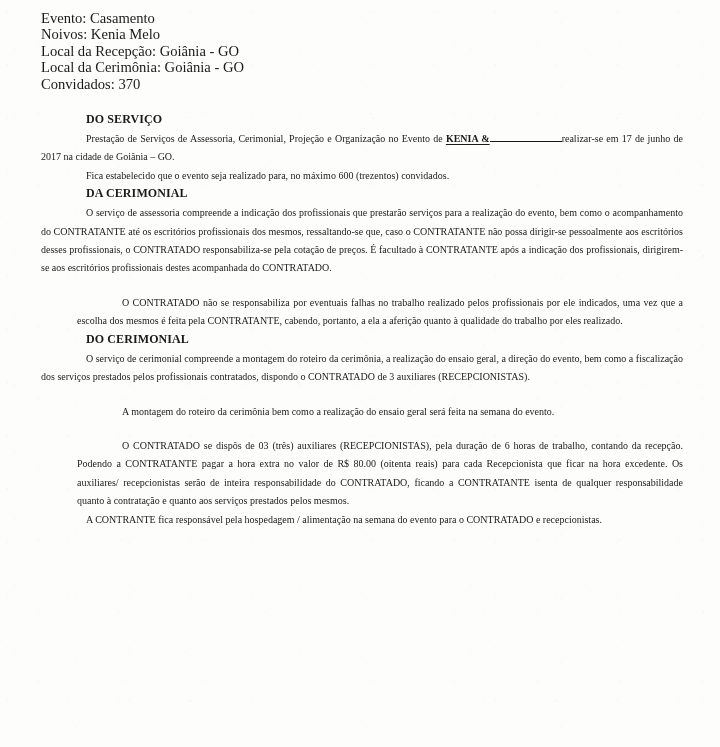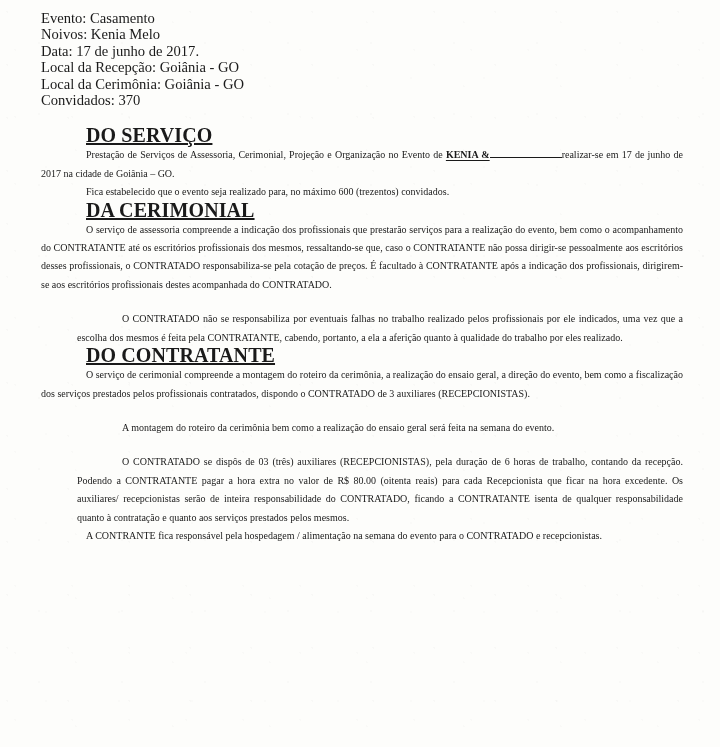--- a/index.html
+++ b/index.html
@@ -42,27 +42,26 @@
   .meta-block {
     font-size: 14.6px;
     line-height: 16.4px;
     margin: 0 0 19px 0;
   }
   .meta-line {
     white-space: pre;
   }
 
   h2.section-heading {
-    font-size: 20px;
+    font-size: 12px;
     line-height: 17px;
     font-weight: bold;
     margin: 0 0 2px 0;
     padding-left: 45px;
     letter-spacing: 0.1px;
-    text-decoration: underline;
   }
 
   p.body-par {
     font-size: 10px;
     line-height: 18.4px;
     text-align: justify;
     text-justify: inter-word;
     margin: 0;
     text-indent: 45px;
     hyphens: none;
@@ -87,39 +86,38 @@
   .heading-group { margin-top: 17px; }
 </style>
 </head>
 <body>
 
 <div class="page">
 
   <div class="meta-block">
     <div class="meta-line">Evento: Casamento</div>
     <div class="meta-line">Noivos: Kenia Melo</div>
-    <div class="meta-line">Data: 17 de junho de 2017.</div>
     <div class="meta-line">Local da Recepção: Goiânia - GO</div>
     <div class="meta-line">Local da Cerimônia: Goiânia - GO</div>
     <div class="meta-line">Convidados: 370</div>
   </div>
 
   <h2 class="section-heading">DO SERVIÇO</h2>
 
   <p class="body-par"><span>Prestação de Serviços de Assessoria, Cerimonial, Projeção e Organização no Evento de </span><span class="fill-name">KENIA &amp;</span><span class="fill-blank"></span><span>realizar-se em 17 de junho de 2017 na cidade de Goiânia – GO.</span></p>
 
   <p class="body-par">Fica estabelecido que o evento seja realizado para, no máximo 600 (trezentos) convidados.</p>
 
   <h2 class="section-heading heading-group">DA CERIMONIAL</h2>
 
   <p class="body-par">O serviço de assessoria compreende a indicação dos profissionais que prestarão serviços para a realização do evento, bem como o acompanhamento do CONTRATANTE até os escritórios profissionais dos mesmos, ressaltando-se que, caso o CONTRATANTE não possa dirigir-se pessoalmente aos escritórios desses profissionais, o CONTRATADO responsabiliza-se pela cotação de preços. É facultado à CONTRATANTE após a indicação dos profissionais, dirigirem-se aos escritórios profissionais destes acompanhada do CONTRATADO.</p>
 
   <p class="body-par gap-before">O CONTRATADO não se responsabiliza por eventuais falhas no trabalho realizado pelos profissionais por ele indicados, uma vez que a escolha dos mesmos é feita pela CONTRATANTE, cabendo, portanto, a ela a aferição quanto à qualidade do trabalho por eles realizado.</p>
 
-  <h2 class="section-heading heading-group">DO CONTRATANTE</h2>
+  <h2 class="section-heading heading-group">DO CERIMONIAL</h2>
 
   <p class="body-par">O serviço de cerimonial compreende a montagem do roteiro da cerimônia, a realização do ensaio geral, a direção do evento, bem como a fiscalização dos serviços prestados pelos profissionais contratados, dispondo o CONTRATADO de 3 auxiliares (RECEPCIONISTAS).</p>
 
   <p class="body-par gap-before">A montagem do roteiro da cerimônia bem como a realização do ensaio geral será feita na semana do evento.</p>
 
   <p class="body-par gap-before">O CONTRATADO se dispôs de 03 (três) auxiliares (RECEPCIONISTAS), pela duração de 6 horas de trabalho, contando da recepção. Podendo a CONTRATANTE pagar a hora extra no valor de R$ 80.00 (oitenta reais) para cada Recepcionista que ficar na hora excedente. Os auxiliares/ recepcionistas serão de inteira responsabilidade do CONTRATADO, ficando a CONTRATANTE isenta de qualquer responsabilidade quanto à contratação e quanto aos serviços prestados pelos mesmos.</p>
 
   <p class="body-par">A CONTRANTE fica responsável pela hospedagem / alimentação na semana do evento para o CONTRATADO e recepcionistas.</p>
 
 </div>

